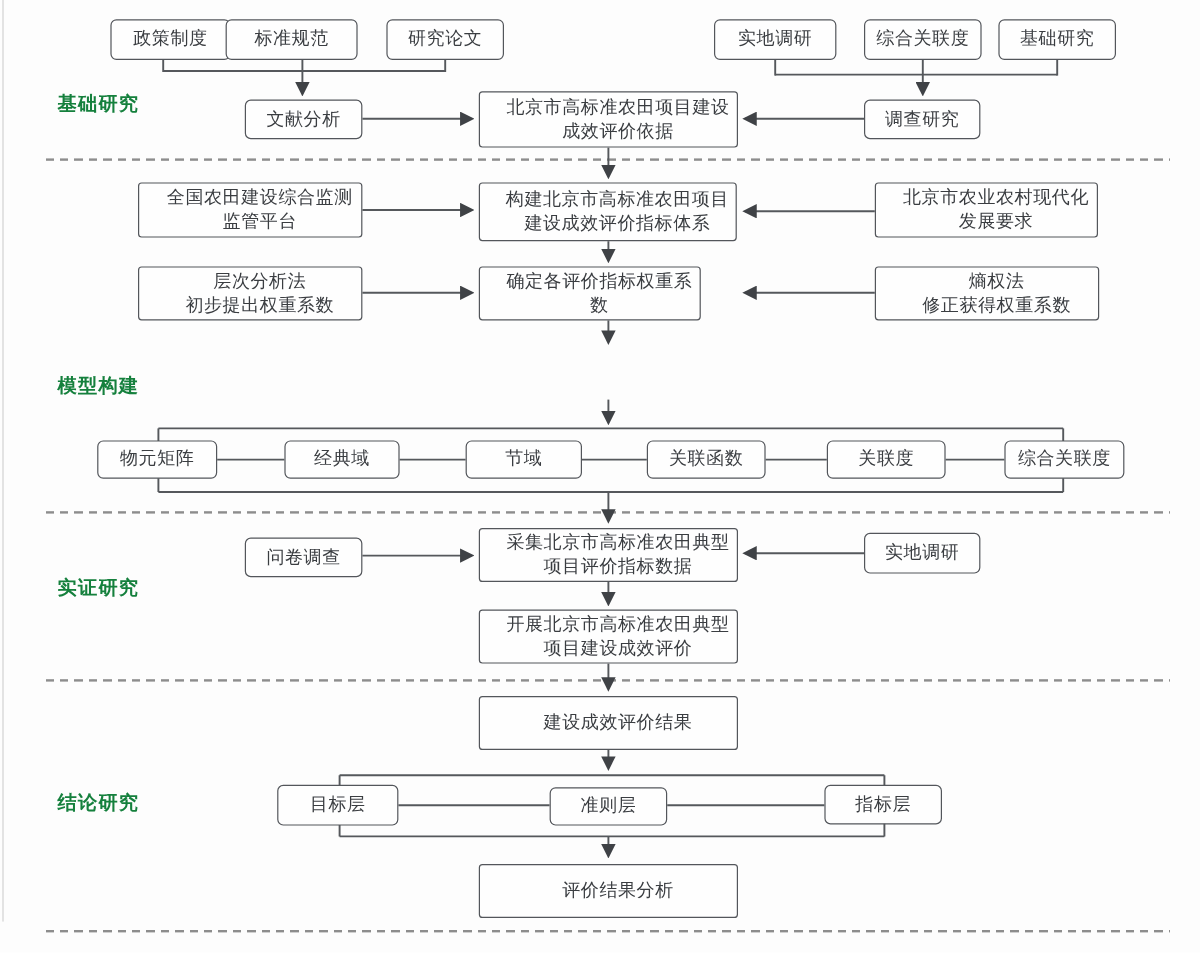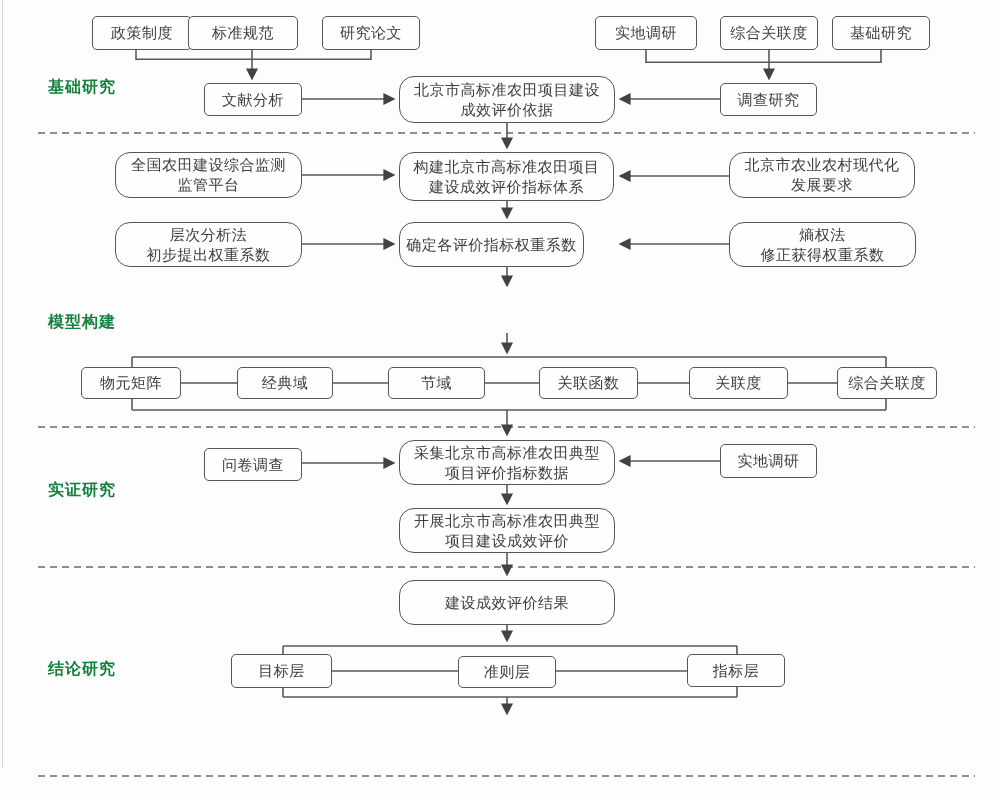--- a/index.html
+++ b/index.html
@@ -37,21 +37,21 @@
     display: flex;
     align-items: center;
     justify-content: center;
     text-align: center;
     font-size: 15px;
     line-height: 20px;
     color: #3a3d41;
     white-space: pre-line;
     letter-spacing: 0.5px;
   }
-  .node.big { border-radius: 15px; }
+  .node.big { border-radius: 3px; padding-left: 16px; }
   .section-label {
     position: absolute;
     z-index: 2;
     font-size: 16px;
     font-weight: bold;
     color: #15803d;
     letter-spacing: 1px;
   }
   .divider {
     position: absolute;
@@ -169,14 +169,15 @@
   <div class="node big" style="left:399px; top:440px; width:216px; height:45px">采集北京市高标准农田典型
 项目评价指标数据</div>
   <div class="node" style="left:720px; top:444px; width:97px; height:34px">实地调研</div>
   <div class="node big" style="left:399px; top:508px; width:216px; height:45px">开展北京市高标准农田典型
 项目建设成效评价</div>
 
   <div class="node big" style="left:399px; top:580px; width:216px; height:45px">建设成效评价结果</div>
   <div class="node" style="left:231px; top:654px; width:101px; height:34px">目标层</div>
   <div class="node" style="left:458px; top:656px; width:98px;  height:32px">准则层</div>
   <div class="node" style="left:687px; top:654px; width:98px;  height:33px">指标层</div>
+  <div class="node big" style="left:399px; top:720px; width:216px; height:45px">评价结果分析</div>
 
 </div>
 
 </body></html>

